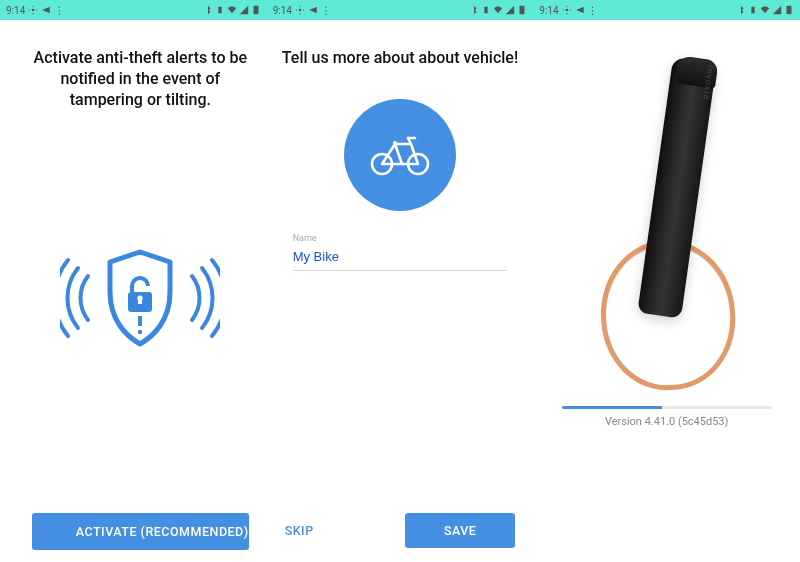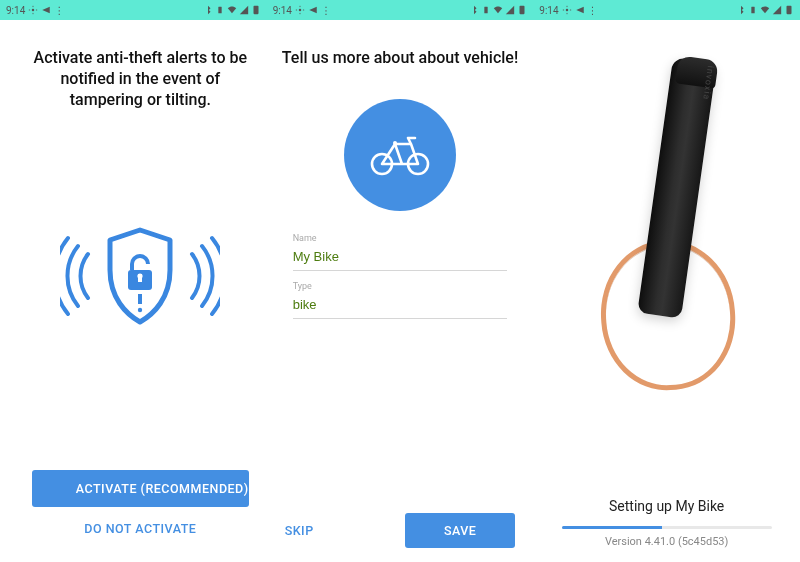--- a/index.html
+++ b/index.html
@@ -73,21 +73,21 @@
   .circle-icon {
     width:112px; height:112px; border-radius:50%;
     background:#448fe2; display:flex; align-items:center; justify-content:center;
     margin:32px auto 22px auto;
   }
   .field { margin:0 12px 4px 12px; }
   .field-label { font-size:9px; color:#aaa; margin-bottom:2px; }
   .field-input {
     width:100%;
     font-size:13px;
-    color:#4d7c0f;
+    color:#1d4ed8;
     border:none;
     border-bottom:1px solid #d6d6d6;
     padding:4px 0 6px 0;
     outline:none;
     background:transparent;
   }
   .s2-actions {
     margin-top:auto;
     display:flex;
     gap:10px;
@@ -200,21 +200,20 @@
         <rect x="68" y="54" width="24" height="20" rx="3" fill="#3a87e0"></rect>
         <path d="M72 54 v-6 a8 8 0 0 1 16 0" fill="none" stroke="#3a87e0" stroke-width="4"></path>
         <rect x="78" y="58" width="4" height="8" fill="#fff"></rect>
         <circle cx="80" cy="60" r="2.6" fill="#fff"></circle>
 
         <rect x="78" y="78" width="4" height="10" fill="#3a87e0"></rect>
         <circle cx="80" cy="94" r="2.2" fill="#3a87e0"></circle>
       </svg>
     </div>
     <div class="btn-primary">Activate (Recommended)</div>
-    <div class="btn-text">Do not activate</div>
   </div>
 </div>
 
 <div class="screen">
   <div class="status-bar">
     <div class="status-left">
       <span>9:14</span>
       <svg class="status-icon" viewBox="0 0 24 24" fill="#555">
           <circle cx="12" cy="12" r="3"></circle>
           <path d="M12 2v3M12 19v3M2 12h3M19 12h3" stroke="#555" stroke-width="2"></path>
@@ -249,24 +248,20 @@
         <circle cx="13" cy="30" r="10" stroke="#fff" stroke-width="2.6" fill="none"></circle>
         <circle cx="49" cy="30" r="10" stroke="#fff" stroke-width="2.6" fill="none"></circle>
         <path d="M13 30 L26 10 L42 10 M26 10 L33 30 L49 30 M33 30 L13 30 M42 10 L49 30 M42 10 L39 4 L46 4" stroke="#fff" stroke-width="2.6" fill="none" stroke-linecap="round" stroke-linejoin="round"></path>
         <circle cx="26" cy="9" r="2" fill="#fff"></circle>
       </svg>
     </div>
     <div class="field">
       <div class="field-label">Name</div>
       <input class="field-input" value="My Bike" style="">
     </div>
-    <div class="field" style="margin-top:6px;">
-      <div class="field-label">Type</div>
-      <input class="field-input" value="bike" style="">
-    </div>
     <div class="s2-actions">
       <div class="half skip-btn">Skip</div>
       <div class="half save-btn">Save</div>
     </div>
   </div>
 </div>
 
 <div class="screen">
   <div class="status-bar">
     <div class="status-left">
@@ -298,21 +293,20 @@
         </svg>
     </div>
   </div>
   <div class="s3-body">
     <div class="device-img">
       <div class="lanyard"></div>
       <div class="tracker-body"></div>
       <div class="tracker-top"></div>
       <div class="tracker-label">invoxia</div>
     </div>
-    <div class="s3-status">Setting up My Bike</div>
     <div class="progress">
       <div class="progress-inner" style="width: 48%;"></div>
     </div>
     <div class="version">
       <span>Version</span>
       <span>4.41.0 (5c45d53)</span>
     </div>
   </div>
 </div>
 

